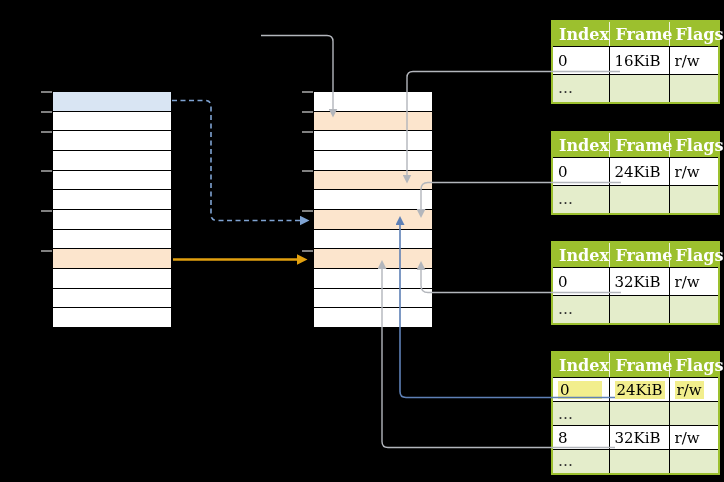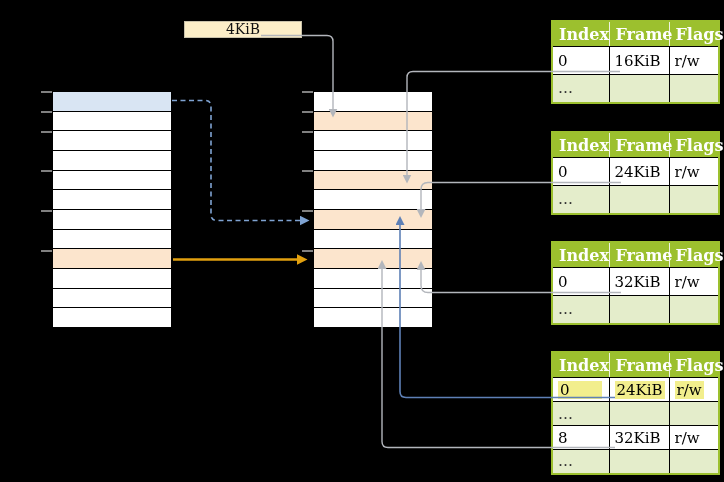--- a/index.html
+++ b/index.html
@@ -90,23 +90,20 @@
       <div class="mcell c-white"></div>
       <div class="mcell c-white"></div>
       <div class="tick" style="top: -1px;"></div>
       <div class="tick" style="top: 18.8333px;"></div>
       <div class="tick" style="top: 38.6667px;"></div>
       <div class="tick" style="top: 78.3333px;"></div>
       <div class="tick" style="top: 118px;"></div>
       <div class="tick" style="top: 157.667px;"></div>
     </div>
 
-  <div id="frame-box">
-    <span>4KiB</span>
-  </div>
 
   <table class="pt pt-lg" id="pt-a">
     <colgroup>
         <col style="width:57px">
         <col style="width:60px">
         <col style="width:50px">
       </colgroup>
     <thead>
         <tr>
       <th>Index</th>

